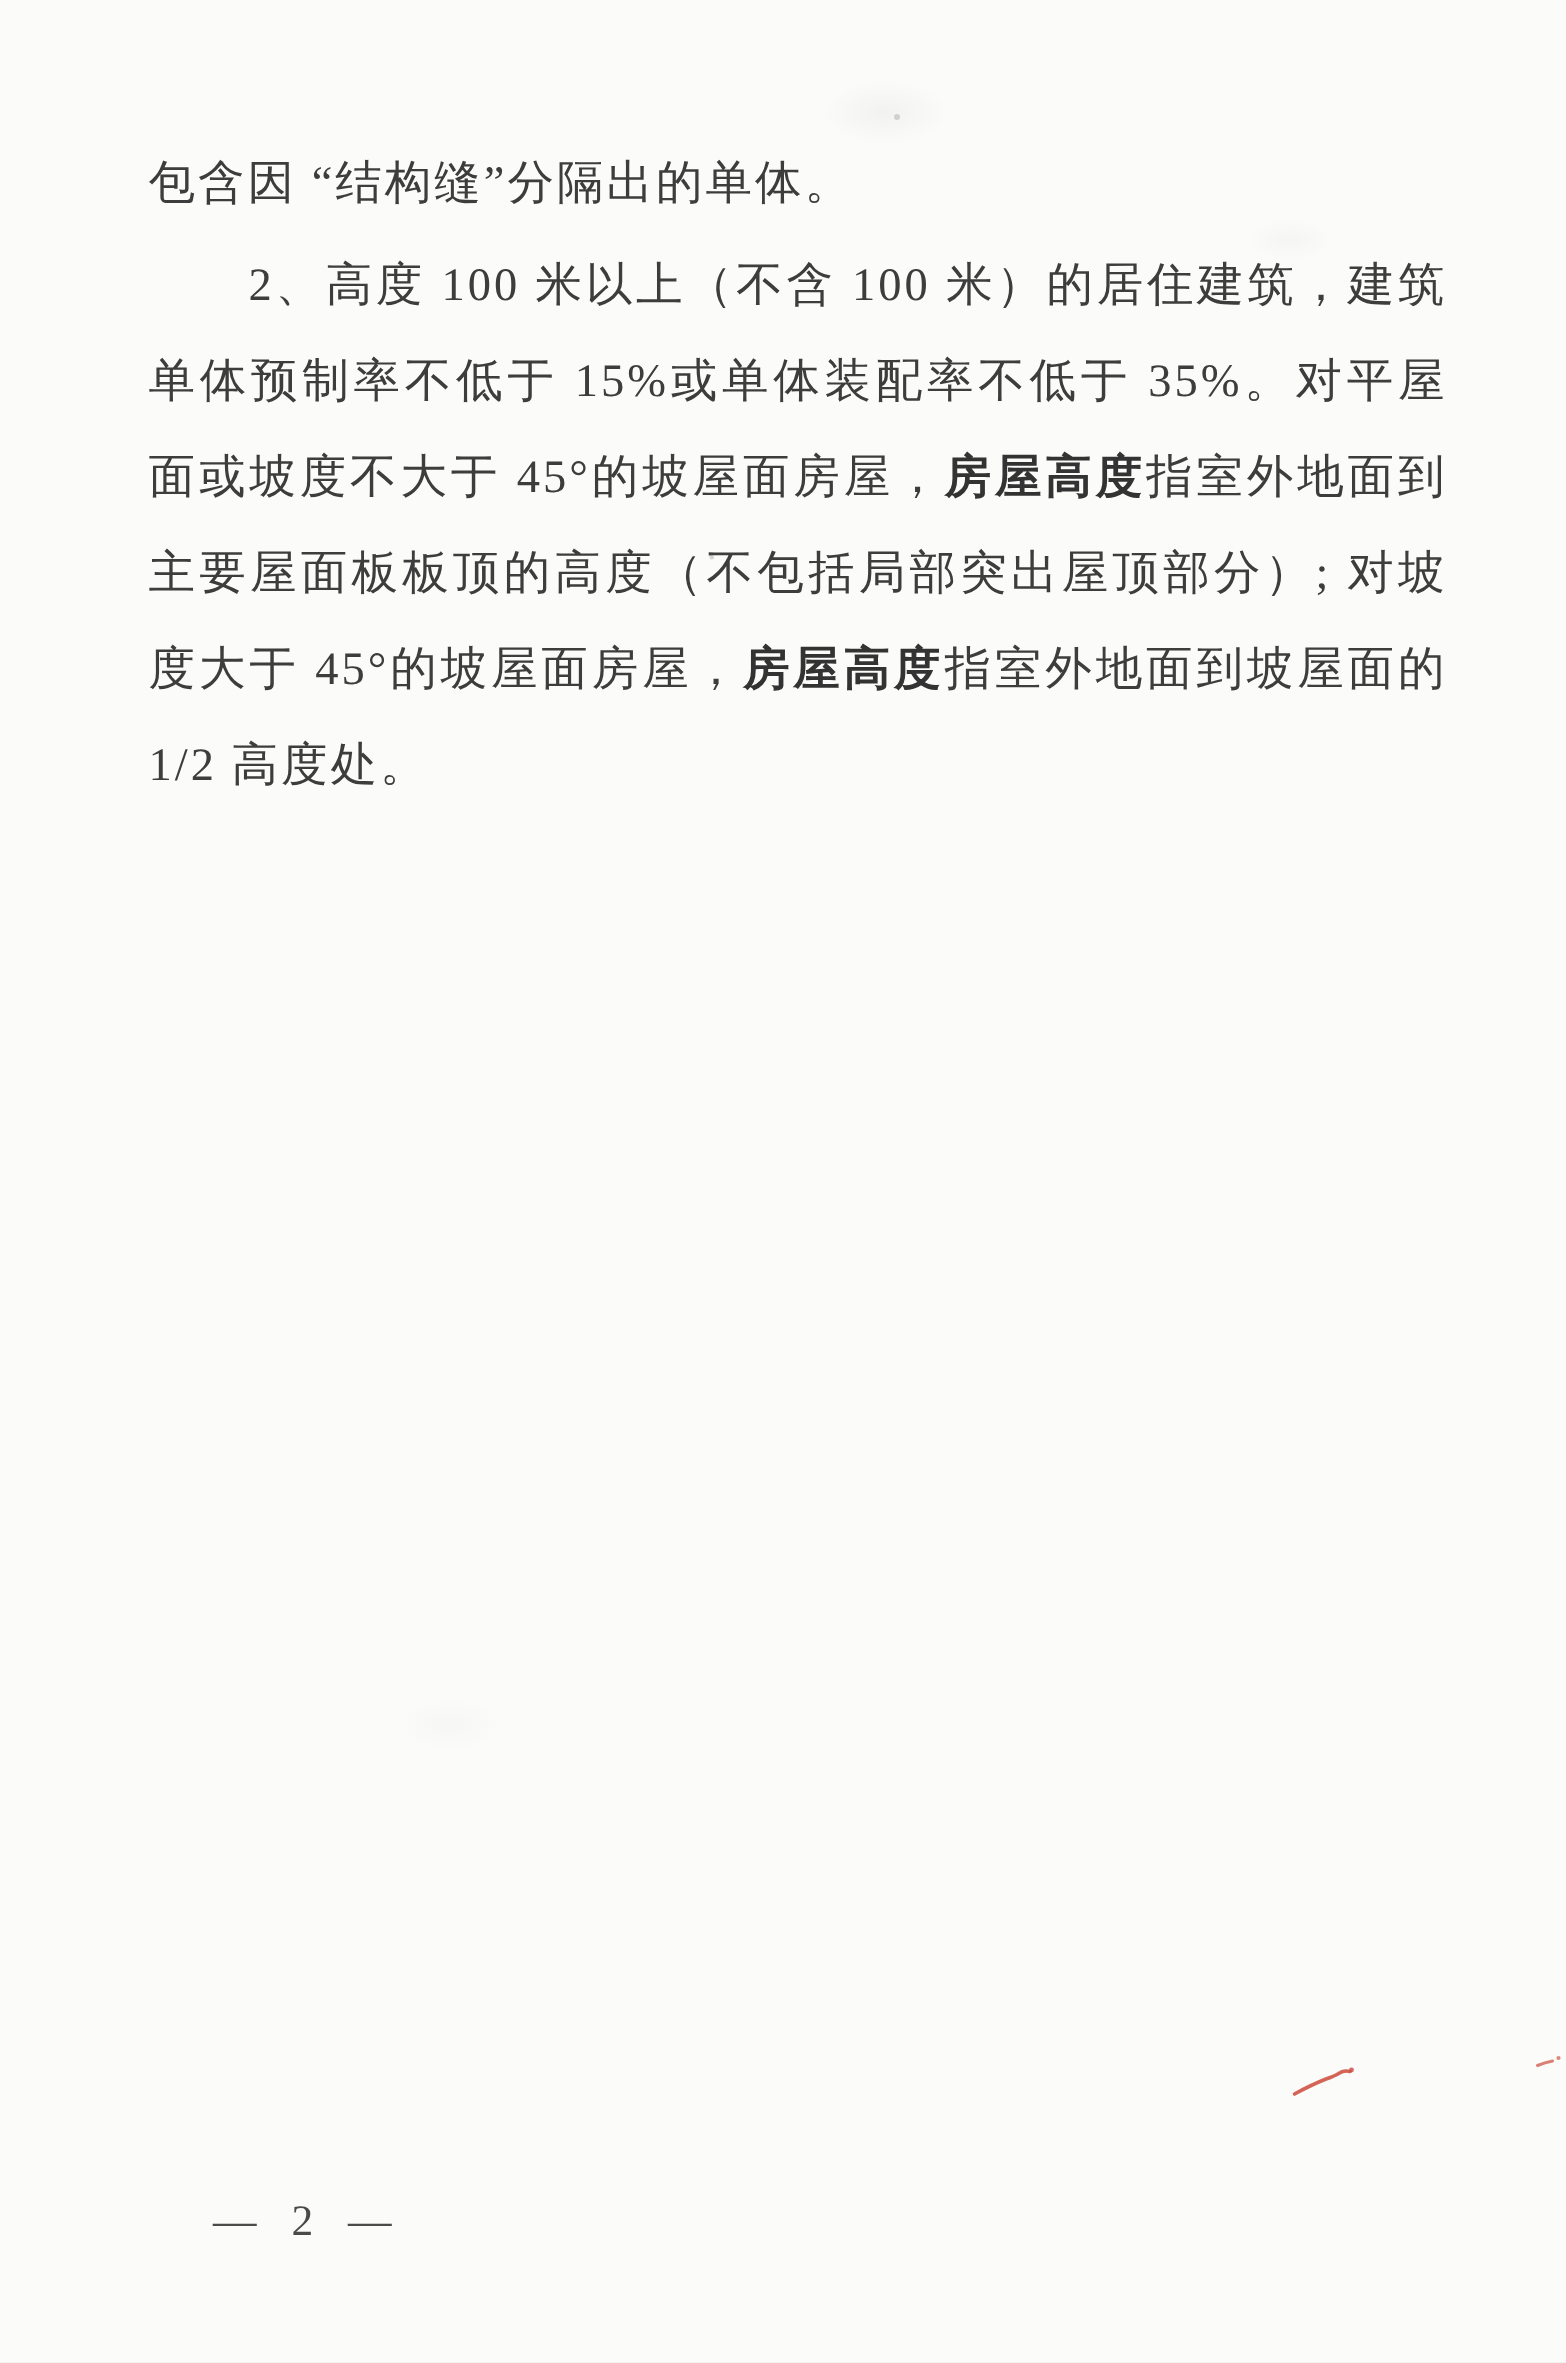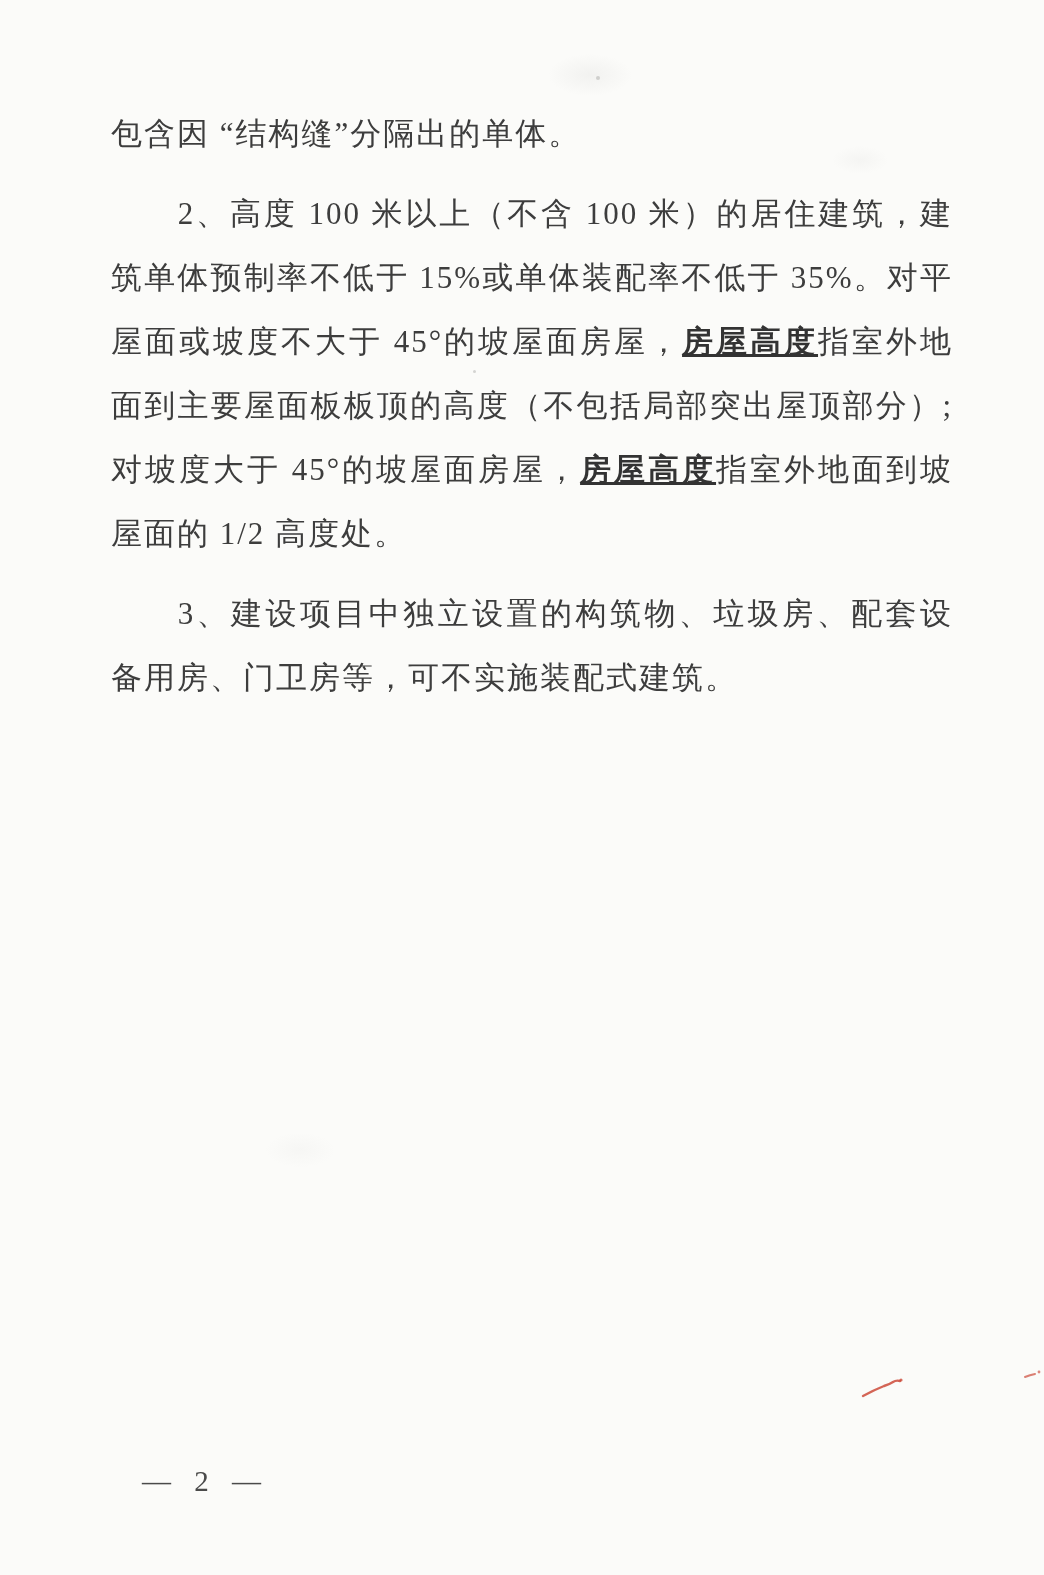--- a/index.html
+++ b/index.html
@@ -26,32 +26,31 @@
     top: 86px;
     width: 874px;
     font-size: 31px;
     line-height: 64px;
     color: #3d3d3d;
     letter-spacing: 2px;
     text-align: justify;
     text-align-last: left;
   }
   .para {
-    margin: 16px;
+    margin: 4px;
     padding: 0;
     text-align: justify;
     text-align-last: left;
   }
   .para.indent {
     text-indent: 2.15em;
   }
   .run-bold {
     font-weight: bold;
     color: #333333;
-    text-decoration: underline;
   }
   .footer-page-number {
     position: absolute;
     left: 142px;
     top: 1465px;
     font-size: 29px;
     letter-spacing: 8px;
     color: #4a4a4a;
   }
   .red-mark-1 {
@@ -79,21 +78,20 @@
   .scan-dot.d2 { left: 473px; top: 370px; width: 3px; height: 3px; }
 </style>
 </head>
 <body>
 
 <div class="page">
 
   <div class="doc-body" id="doc-body">
       <p class="para"><span class="run">包含因 “结构缝”分隔出的单体。</span></p>
       <p class="para indent"><span class="run">2、高度 100 米以上（不含 100 米）的居住建筑，建筑单体预制率不低于 15%或单体装配率不低于 35%。对平屋面或坡度不大于 45°的坡屋面房屋，</span><span class="run-bold">房屋高度</span><span class="run">指室外地面到主要屋面板板顶的高度（不包括局部突出屋顶部分）; 对坡度大于 45°的坡屋面房屋，</span><span class="run-bold">房屋高度</span><span class="run">指室外地面到坡屋面的 1/2 高度处。</span></p>
-      <p class="para indent"><span class="run">3、建设项目中独立设置的构筑物、垃圾房、配套设备用房、门卫房等，可不实施装配式建筑。</span></p>
     </div>
 
   <div class="footer-page-number">— 2 —</div>
 
   <svg class="red-mark-1" viewBox="0 0 56 26" xmlns="http://www.w3.org/2000/svg">
     <path d="M3 22 Q 14 16 24 12 Q 30 10 33 8 Q 36 6 40 7" fill="none" stroke="#cc4a3a" stroke-width="2.4" stroke-linecap="round" opacity="0.85"></path>
     <circle cx="41" cy="6" r="1.6" fill="#cc4a3a" opacity="0.8"></circle>
   </svg>
 
   <svg class="red-mark-2" viewBox="0 0 22 16" xmlns="http://www.w3.org/2000/svg">

